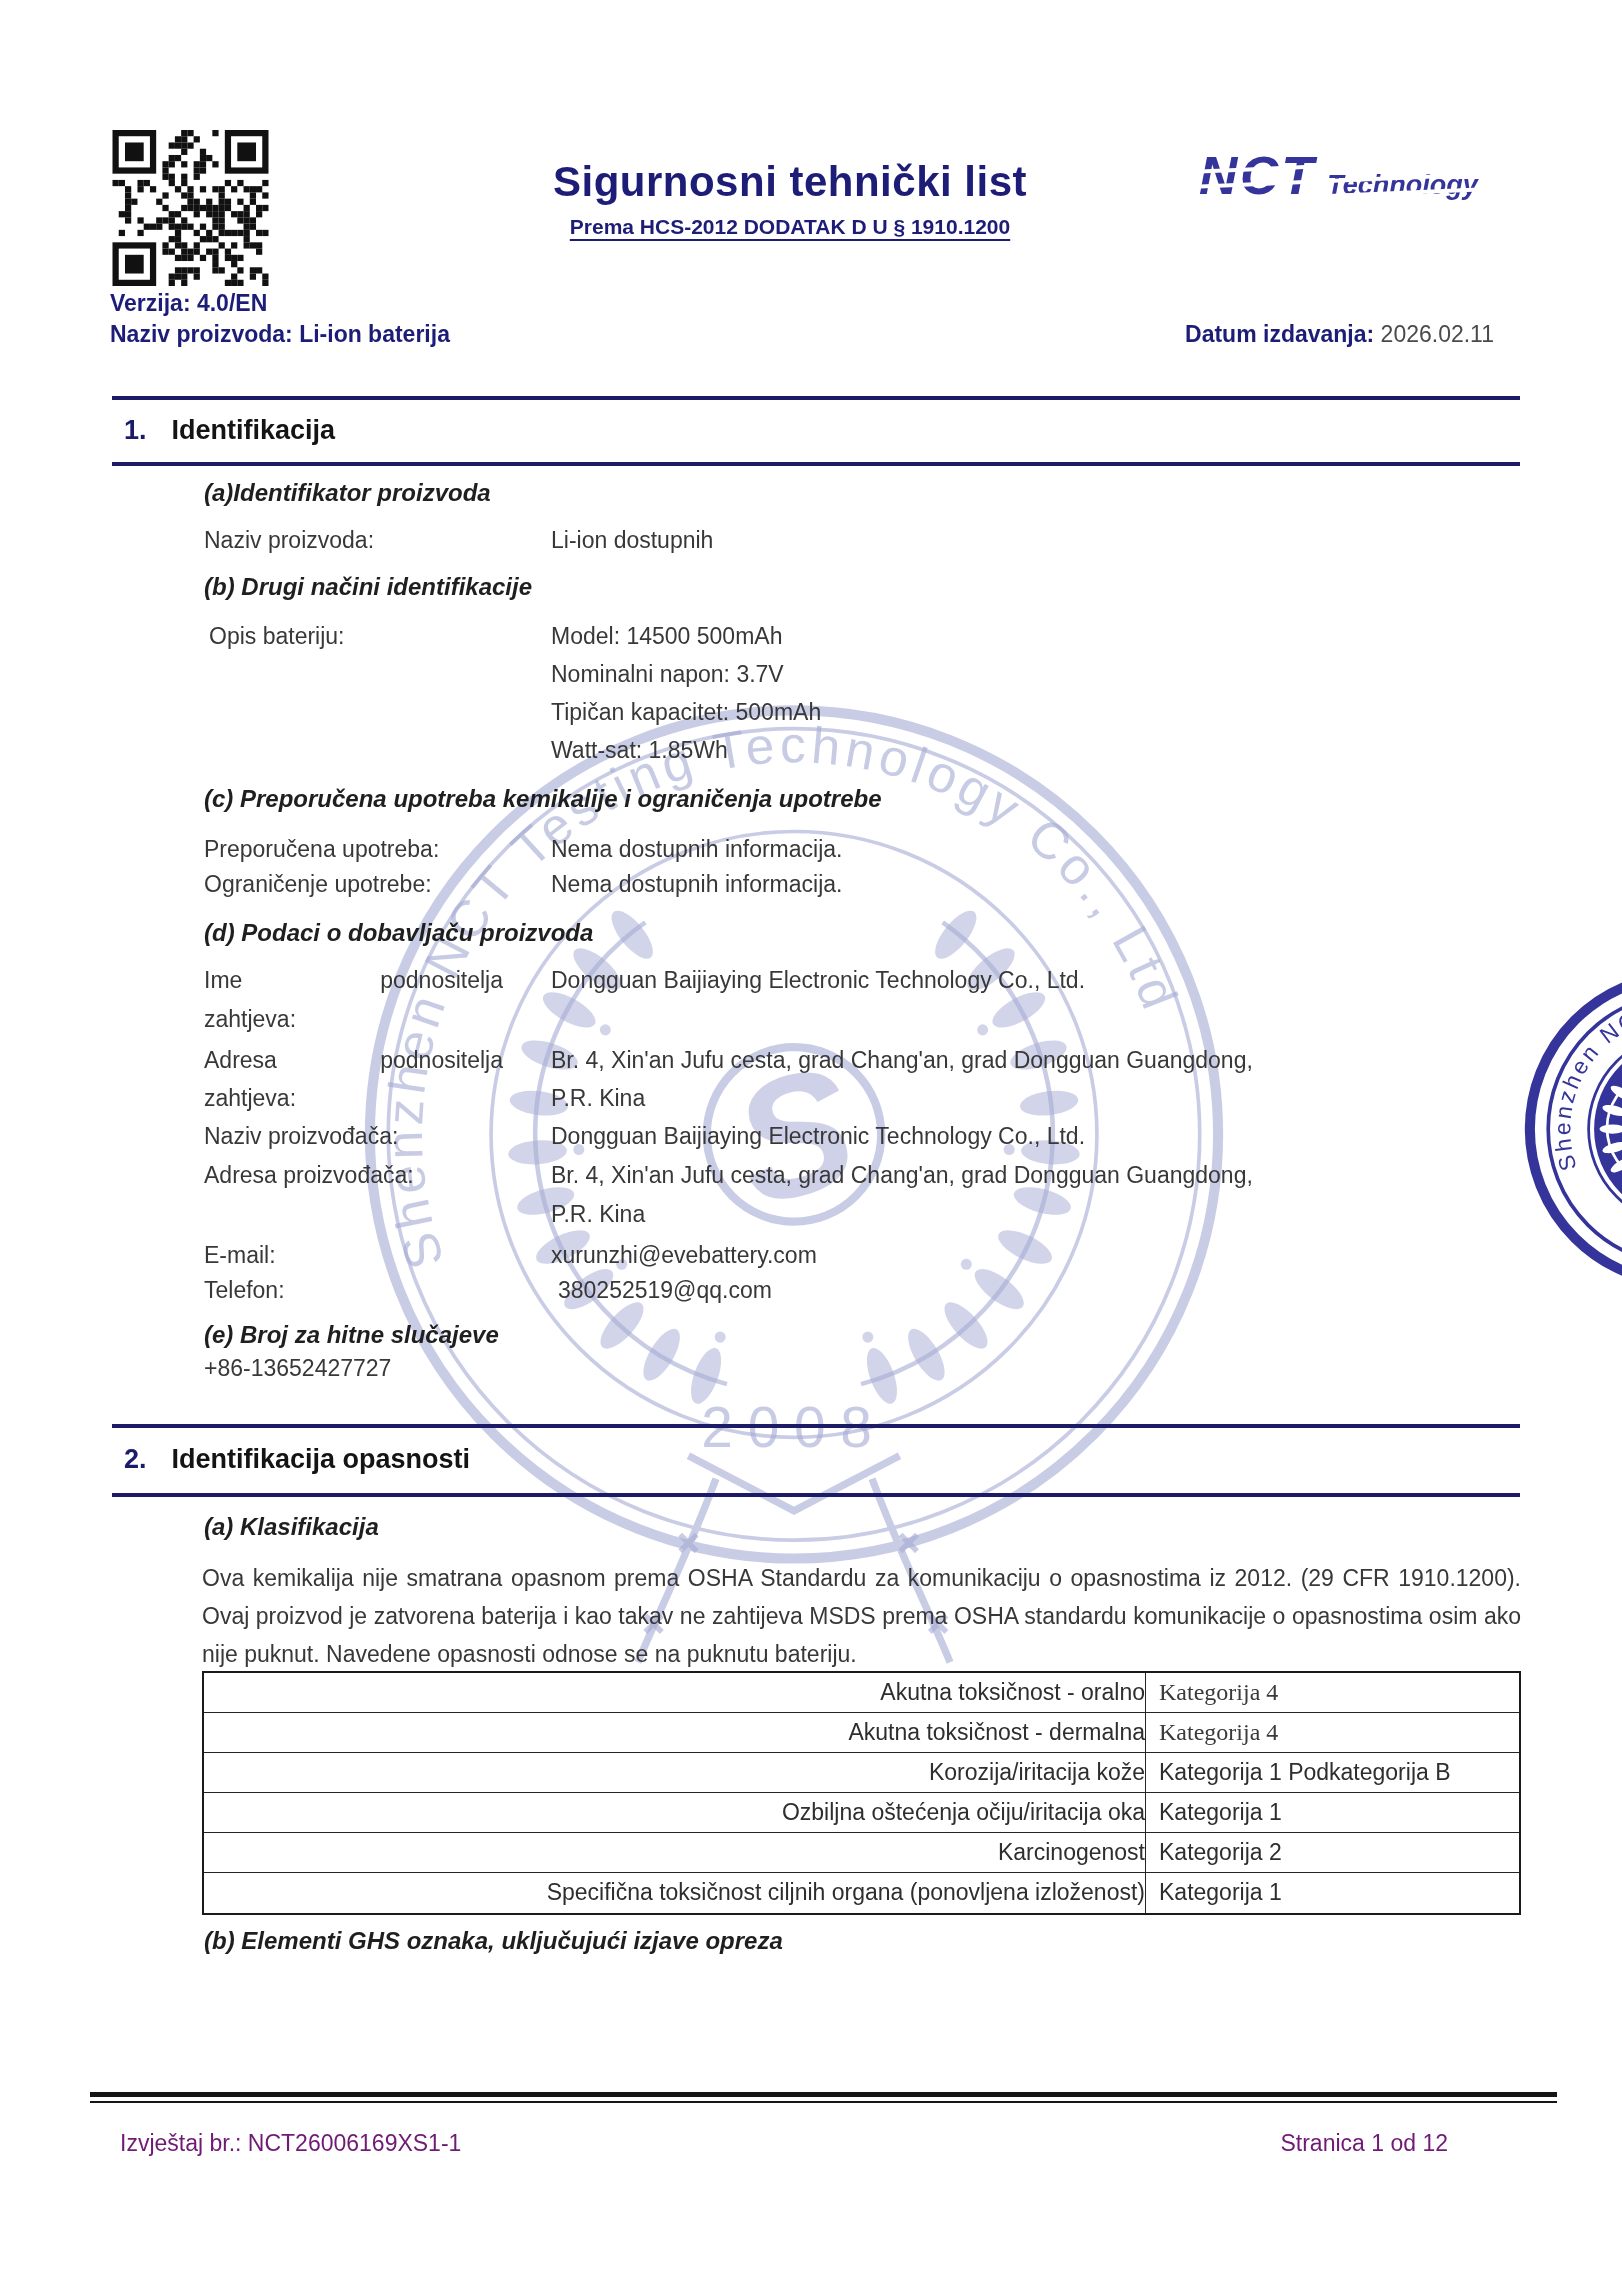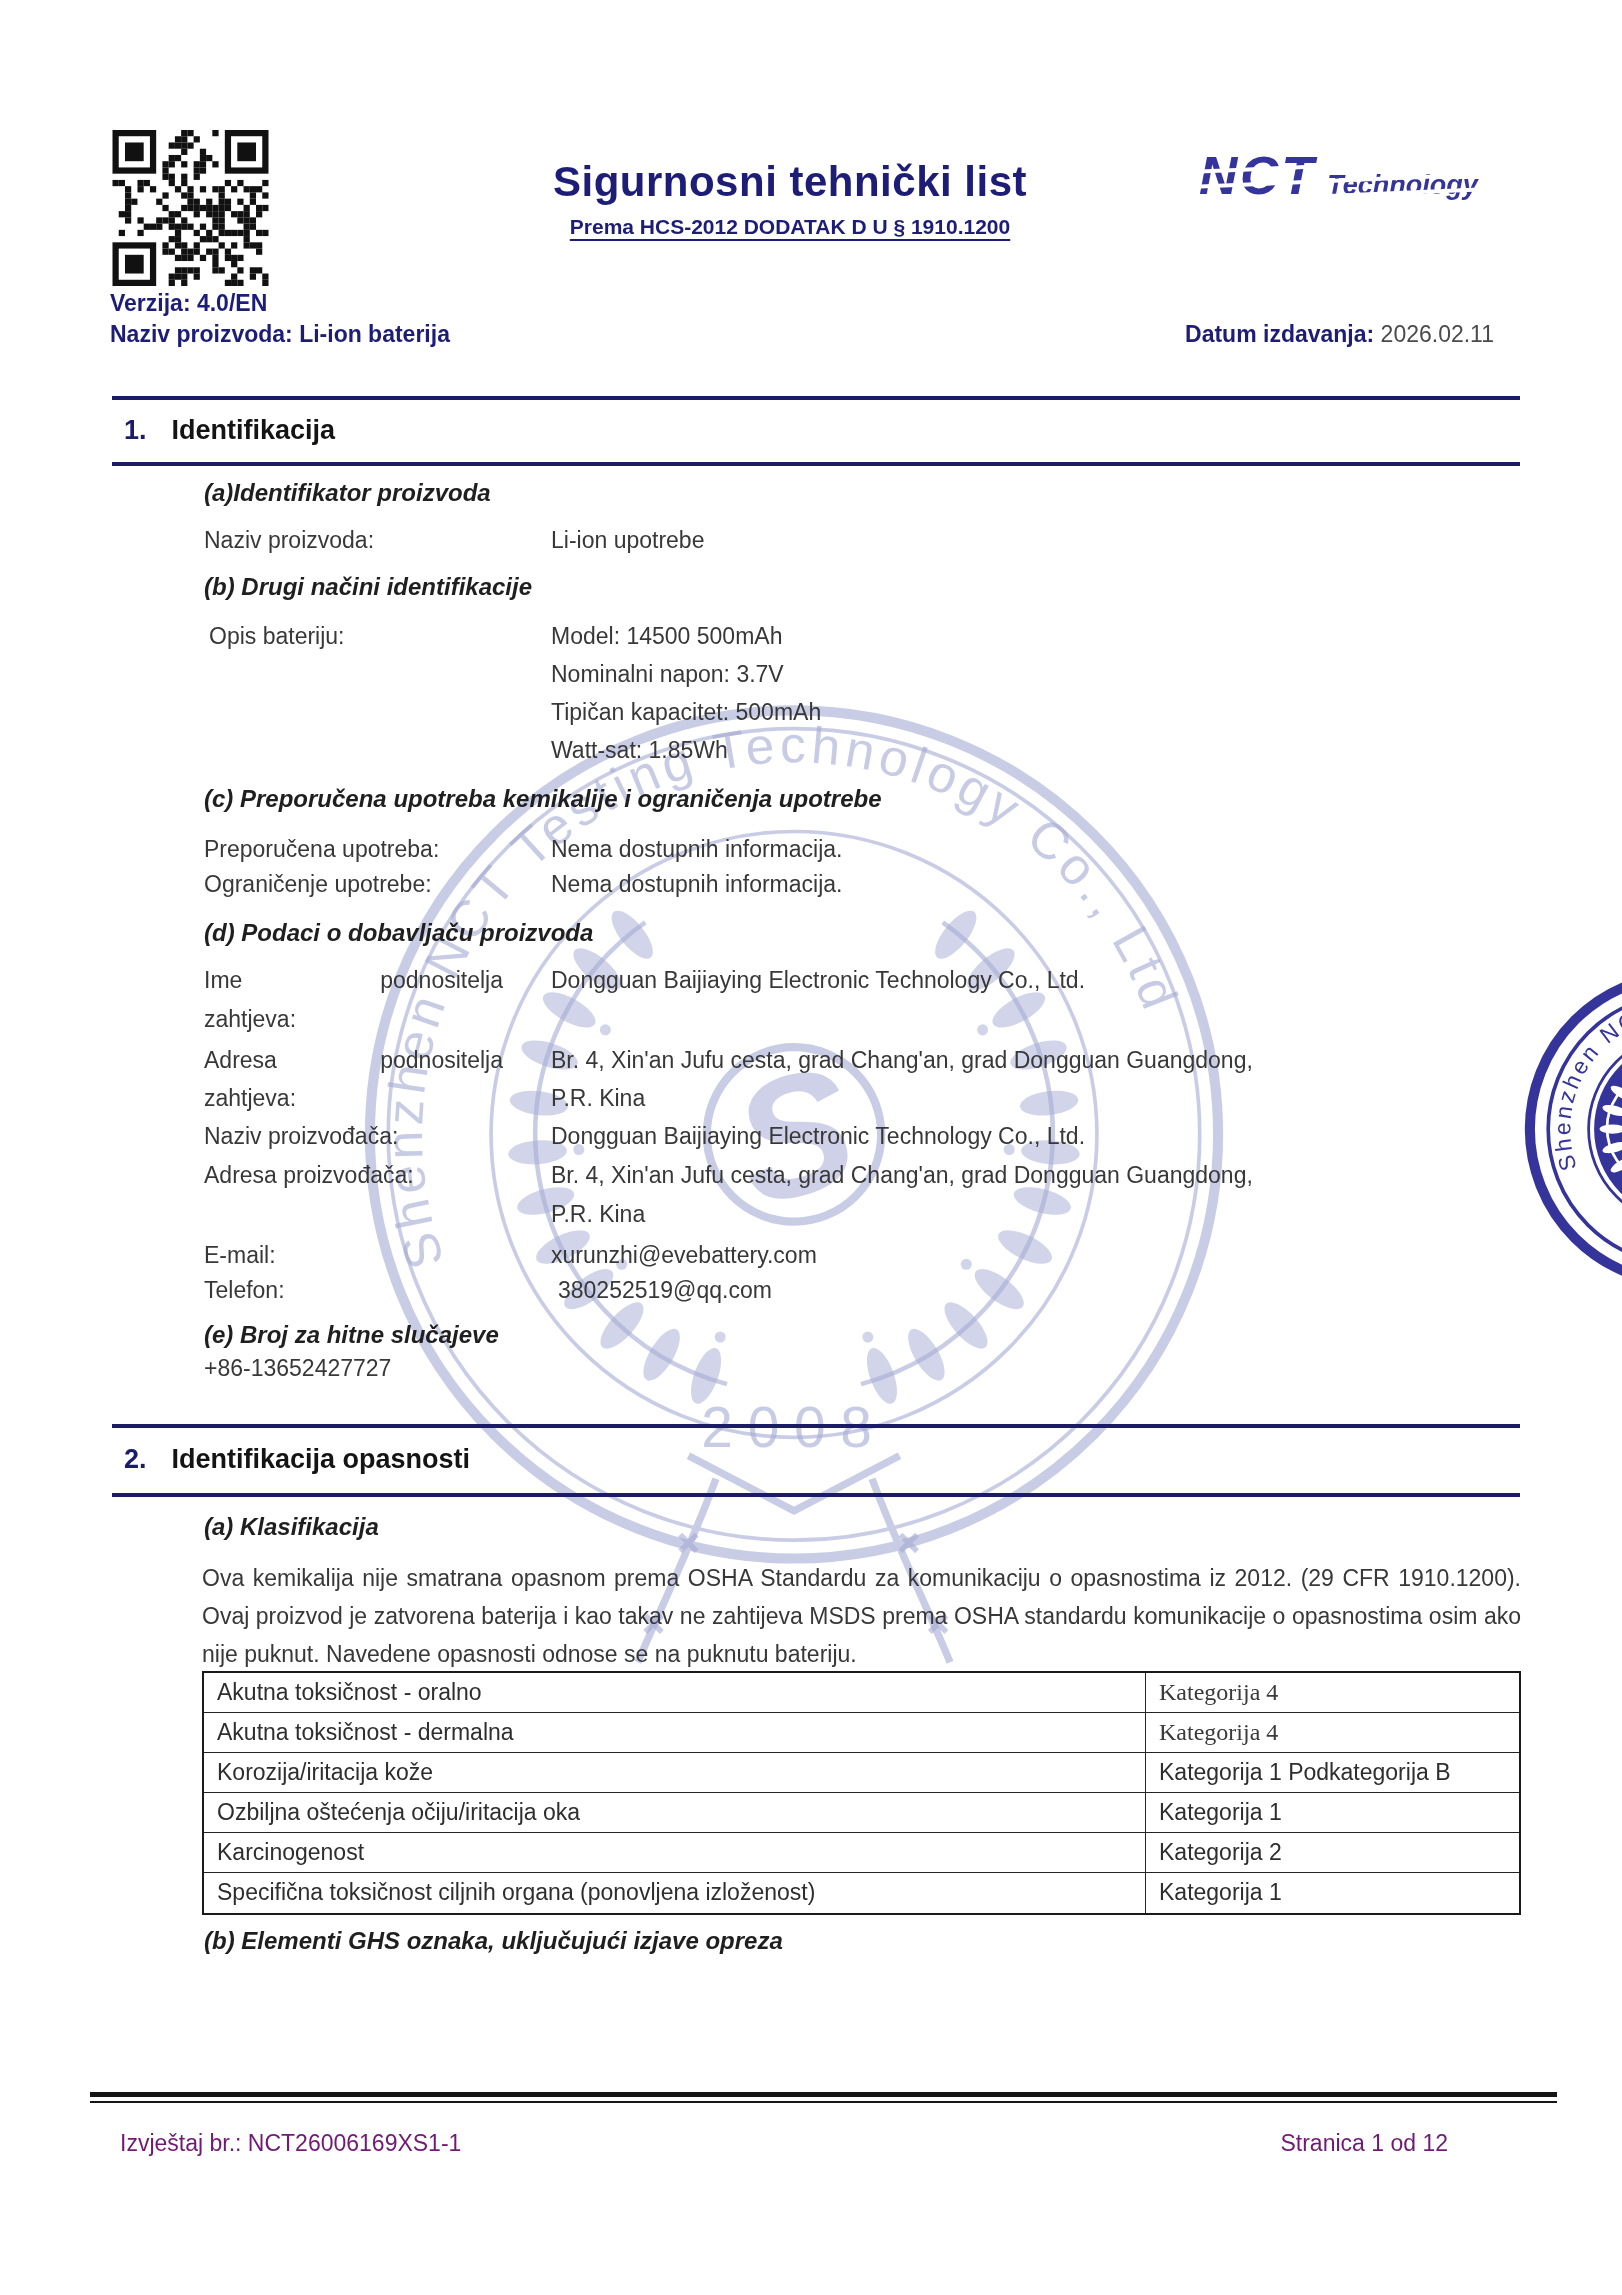--- a/index.html
+++ b/index.html
@@ -23,21 +23,21 @@
   .sub-heading{font-size:24px;font-weight:bold;font-style:italic;color:#1f1f1f;}
   .body-text{font-size:23px;color:#383838;}
   .lbl{left:204px;}
   .val{left:551px;}
   .split-label{left:204px;width:299px;display:flex;justify-content:space-between;}
   .para{left:202px;width:1319px;font-size:23px;line-height:38px;text-align:justify;color:#383838;}
   .htable{left:202px;top:1671px;width:1319px;border:2.8px solid #1a1a1a;box-sizing:border-box;background:transparent;}
   .t-row{display:grid;grid-template-columns:942px 1fr;height:40px;box-sizing:border-box;border-bottom:1.8px solid #242424;}
   .t-row:last-child{border-bottom:none;}
   .t-cell{font-size:23px;color:#2e2e2e;line-height:39px;padding-left:13px;white-space:nowrap;overflow:hidden;}
-  .t-cell.hazard{border-right:1.8px solid #242424;}
+  .t-cell.hazard{border-right:1.8px solid #242424;text-align:right;}
   .t-cell.serif{font-family:"Liberation Serif","DejaVu Serif",serif;font-size:24px;color:#3a3a3a;}
   .f-rule1{position:absolute;left:90px;width:1467px;height:4.6px;background:#151515;top:2092px;}
   .f-rule2{position:absolute;left:90px;width:1467px;height:1.8px;background:#151515;top:2101px;}
   .footer-text{font-size:23px;color:#701a75;}
   .wm{position:absolute;left:257px;top:597px;z-index:0;pointer-events:none;}
   .stamp{position:absolute;left:1517px;top:962px;z-index:1;pointer-events:none;}
   .content{position:relative;z-index:2;}
   .qr{position:absolute;left:110px;top:130px;z-index:2;}
 </style>
 </head>
@@ -372,21 +372,21 @@
     </div>
 
     <div class="rule" style="top:396px;"></div>
     <div class="sec-head" style="top:415px;">
       <span class="sec-num">1.</span><span>Identifikacija</span>
     </div>
     <div class="rule" style="top:462px;"></div>
 
     <div class="abs sub-heading lbl" style="top:479px;">(a)Identifikator proizvoda</div>
     <div class="abs body-text lbl" style="top:527px;">Naziv proizvoda:</div>
-    <div class="abs body-text val" style="top:527px;">Li-ion upotrebe</div>
+    <div class="abs body-text val" style="top:527px;">Li-ion dostupnih</div>
 
     <div class="abs sub-heading lbl" style="top:573px;text-align:right;">(b) Drugi načini identifikacije</div>
     <div class="abs body-text" style="left:209px;top:623px;">Opis bateriju:</div>
     <div class="abs body-text val" style="top:623px;">Model: 14500 500mAh</div>
     <div class="abs body-text val" style="top:661px;">Nominalni napon: 3.7V</div>
     <div class="abs body-text val" style="top:699px;">Tipičan kapacitet: 500mAh</div>
     <div class="abs body-text val" style="top:737px;">Watt-sat: 1.85Wh</div>
 
     <div class="abs sub-heading lbl" style="top:785px;">(c) Preporučena upotreba kemikalije i ograničenja upotrebe</div>
     <div class="abs body-text lbl" style="top:836px;">Preporučena upotreba:</div>

